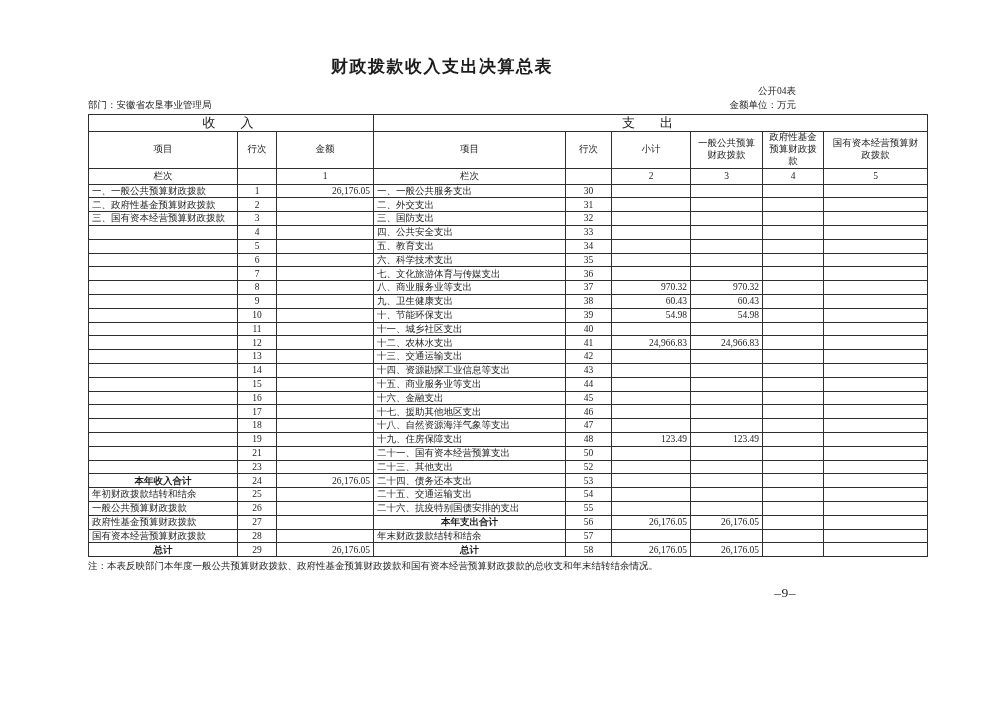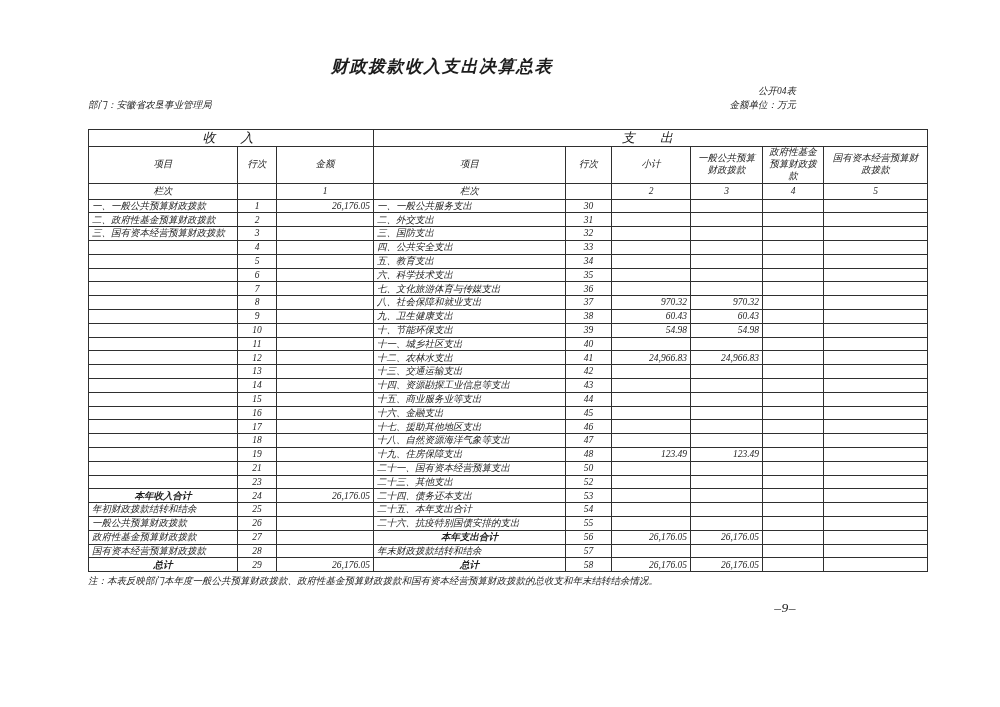--- a/index.html
+++ b/index.html
@@ -3,33 +3,33 @@
 <meta charset="utf-8">
 <style>
   html,body { margin:0; padding:0; }
   body {
     width:1000px; height:707px; background:#ffffff;
     font-family:"Liberation Serif","DejaVu Serif",serif;
     color:#1c1c1c;
     position:relative;
     overflow:hidden;
   }
-  .content { position:absolute; left:88px; top:0; width:708px;font-style:italic; }
+  .content { position:absolute; left:88px; top:0; width:708px; }
   .title {
     margin-top:55px;
     text-align:center;
     font-family:"Liberation Sans","DejaVu Sans",sans-serif;
     font-weight:bold;
     font-size:17px;
     letter-spacing:1.5px;
   }
   .code-line { text-align:right; font-size:9.5px; margin-top:7px; }
   .meta-line {
     display:flex; justify-content:space-between;
-    font-size:9.5px; margin-top:1px; margin-bottom:17px;
+    font-size:9.5px; margin-top:1px; margin-bottom:2px;
   }
   table.fiscal {
     border-collapse:collapse; table-layout:fixed;
     width:840px; background:#fff;
   }
   table.fiscal td {
     border:1px solid #2f2f2f;
     font-size:9.5px;
     line-height:1.08;
     padding:0 3px;
@@ -177,21 +177,21 @@
           <td class="ln">36</td>
           <td class="num"></td>
           <td class="num"></td>
           <td class="num"></td>
           <td class="num"></td>
         </tr>
         <tr>
           <td class="lbl"></td>
           <td class="ln">8</td>
           <td class="num"></td>
-          <td class="lbl">八、社会保障和就业支出</td>
+          <td class="lbl">八、商业服务业等支出</td>
           <td class="ln">37</td>
           <td class="num">970.32</td>
           <td class="num">970.32</td>
           <td class="num"></td>
           <td class="num"></td>
         </tr>
         <tr>
           <td class="lbl"></td>
           <td class="ln">9</td>
           <td class="num"></td>
@@ -342,21 +342,21 @@
           <td class="ln">53</td>
           <td class="num"></td>
           <td class="num"></td>
           <td class="num"></td>
           <td class="num"></td>
         </tr>
         <tr>
           <td class="lbl">年初财政拨款结转和结余</td>
           <td class="ln">25</td>
           <td class="num"></td>
-          <td class="lbl">二十五、本年支出合计</td>
+          <td class="lbl">二十五、交通运输支出</td>
           <td class="ln">54</td>
           <td class="num"></td>
           <td class="num"></td>
           <td class="num"></td>
           <td class="num"></td>
         </tr>
         <tr>
           <td class="lbl indent">一般公共预算财政拨款</td>
           <td class="ln">26</td>
           <td class="num"></td>

